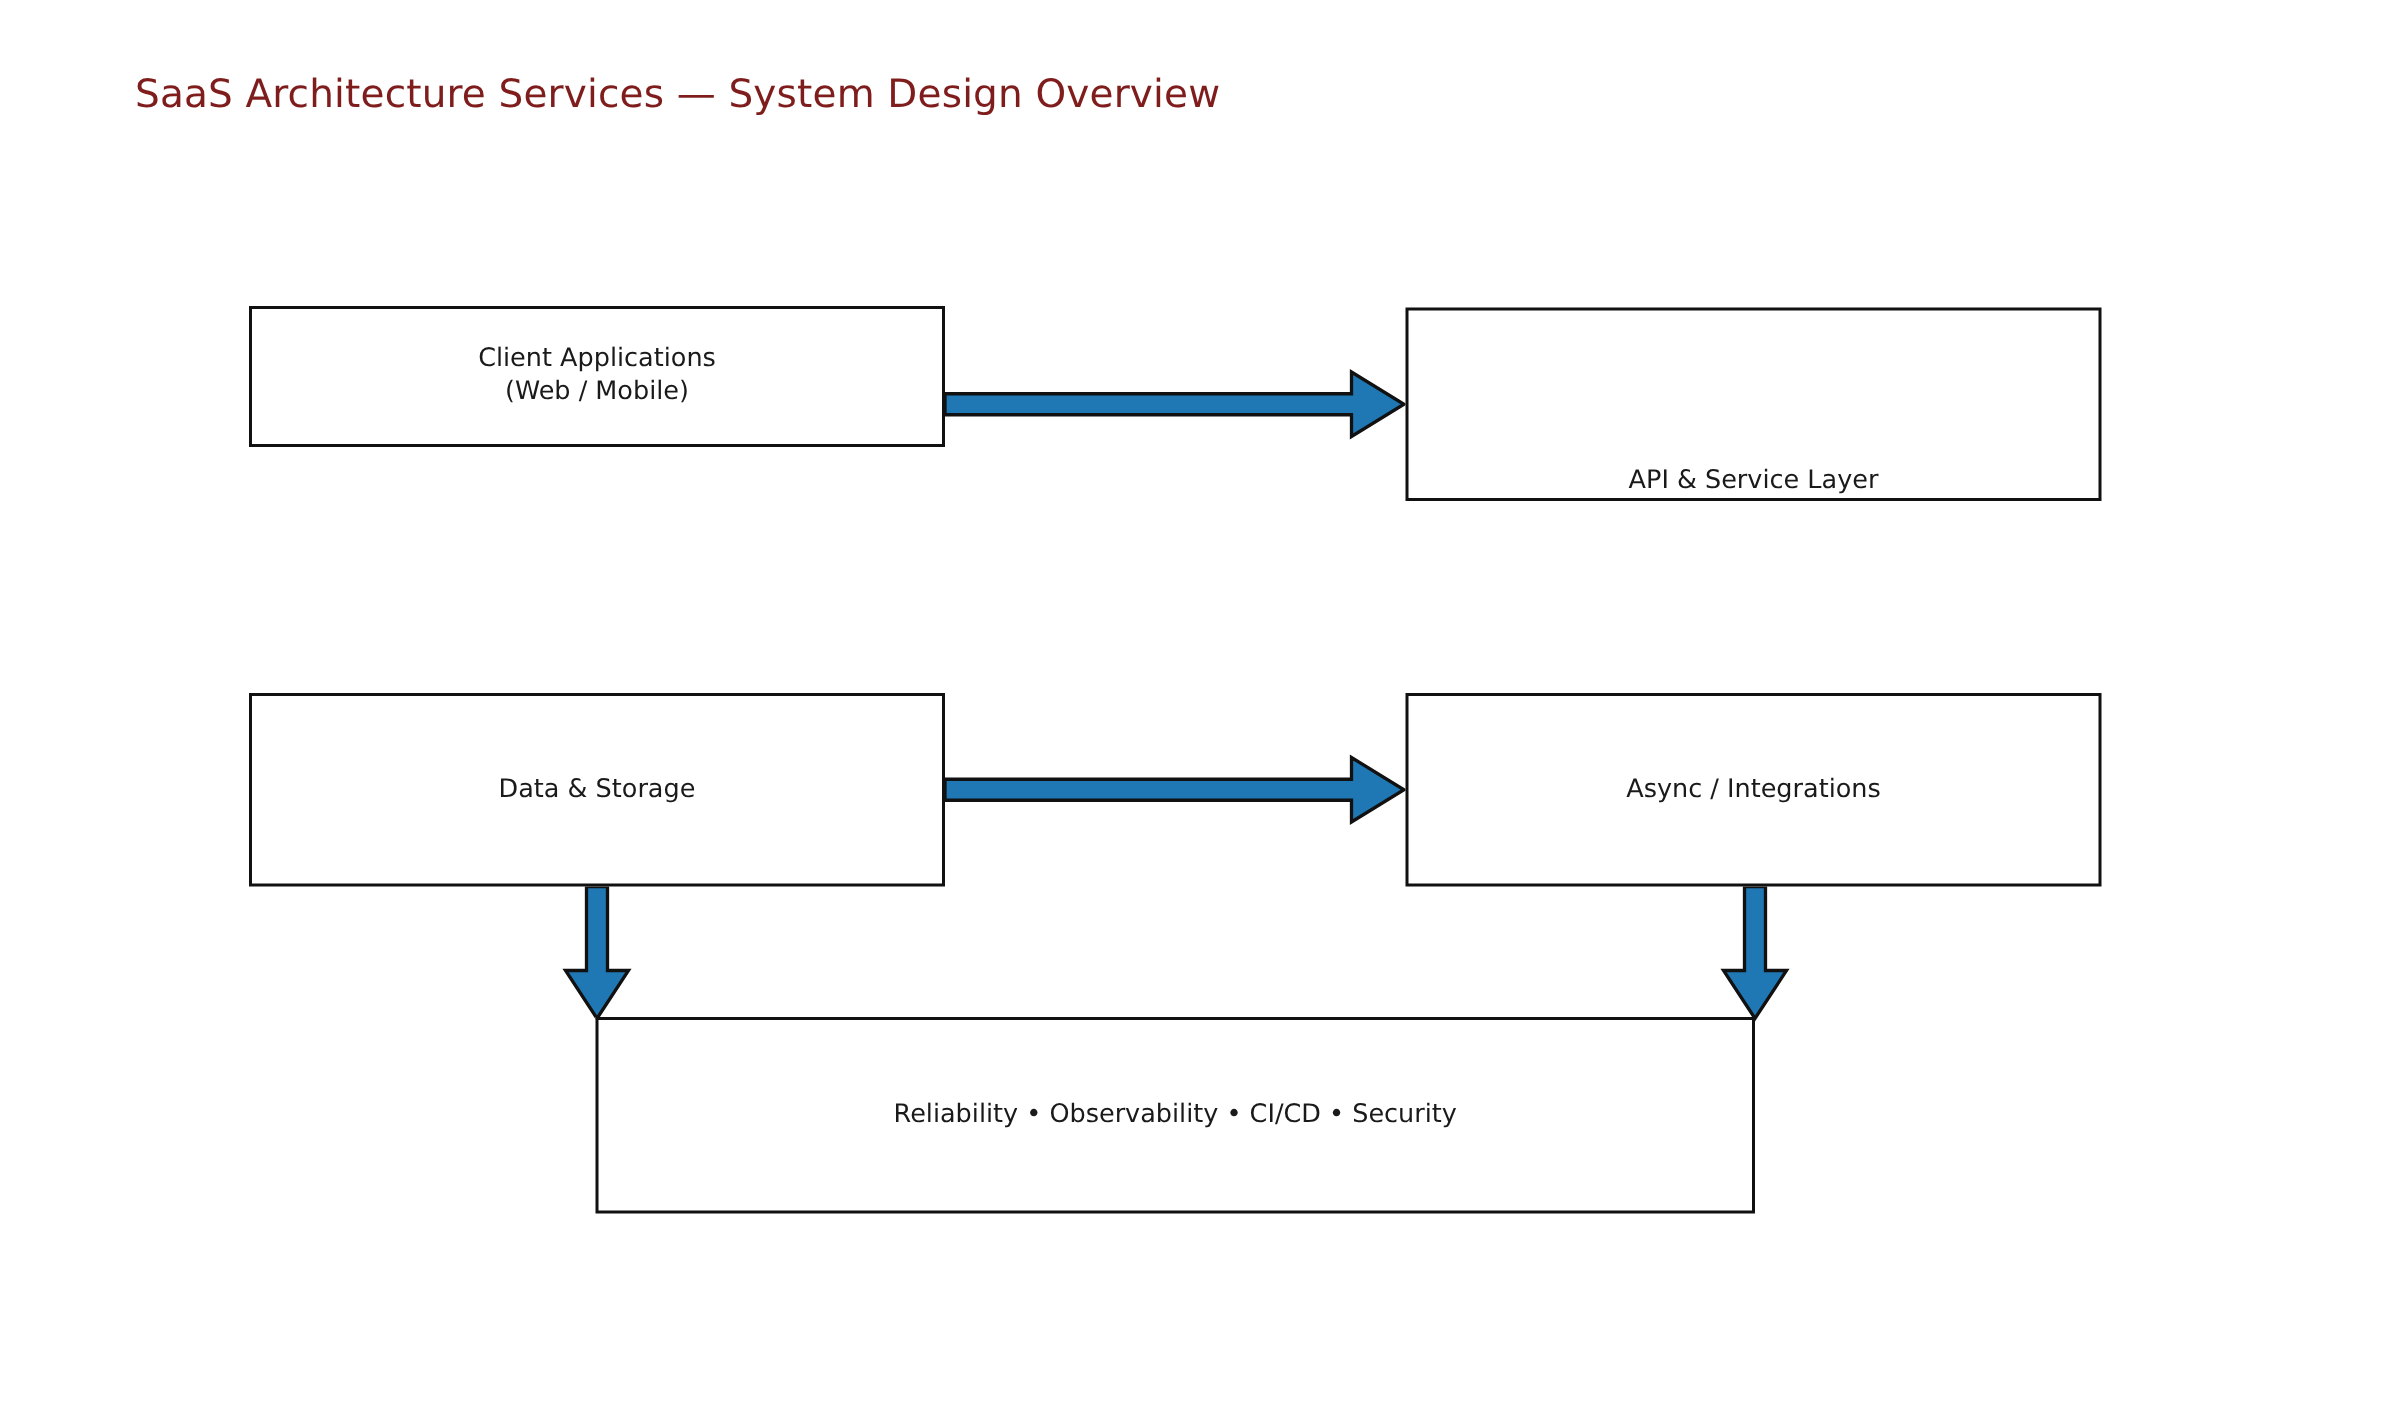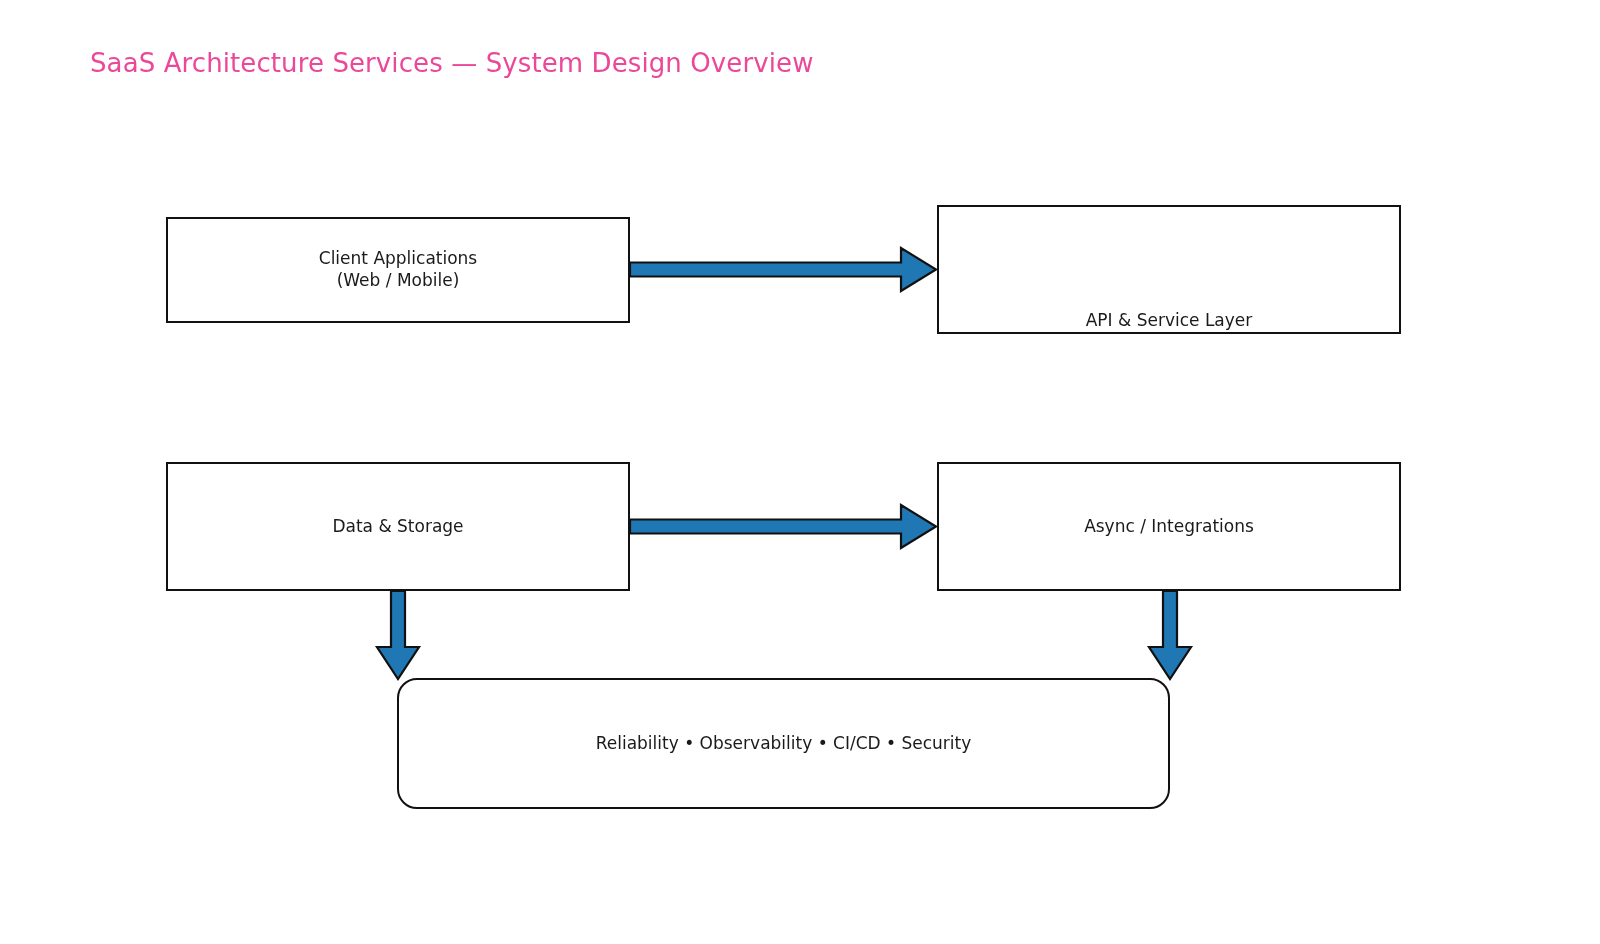--- a/index.html
+++ b/index.html
@@ -26,21 +26,21 @@
   }
 
   
   .diagram-title {
     position: absolute;
     left: 90px;
     top: 48px;
     font-size: 26px;
     font-weight: 400;
     letter-spacing: 0.1px;
-    color: #ec4899;
+    color: #7f1d1d;
     white-space: nowrap;
   }
 
   
   .node {
     position: absolute;
     box-sizing: border-box;
     background: #ffffff;
     border: 2px solid #111111;
     display: flex;
@@ -49,25 +49,25 @@
     text-align: center;
   }
   .node .node-label {
     font-size: 17px;
     line-height: 1.28;
     color: #1a1a1a;
     white-space: pre-line;
     padding: 0 12px;
   }
 
-  #node-client       { left: 166px; top: 217px; width: 464px; height: 106px; }
+  #node-client       { left: 166px; top: 204px; width: 464px; height: 94px; }
   #node-api          { left: 937px; top: 205px; width: 464px; height: 129px; align-items: flex-end; }
   #node-data         { left: 166px; top: 462px; width: 464px; height: 129px; }
   #node-async        { left: 937px; top: 462px; width: 464px; height: 129px; justify-content: center; }
-  #node-crosscutting { left: 397px; top: 678px; width: 773px; height: 131px; border-radius: 20px; }
+  #node-crosscutting { left: 397px; top: 678px; width: 773px; height: 131px; }
 
   
   #edge-layer {
     position: absolute;
     left: 0;
     top: 0;
     width: 1600px;
     height: 944px;
     pointer-events: none;
   }

